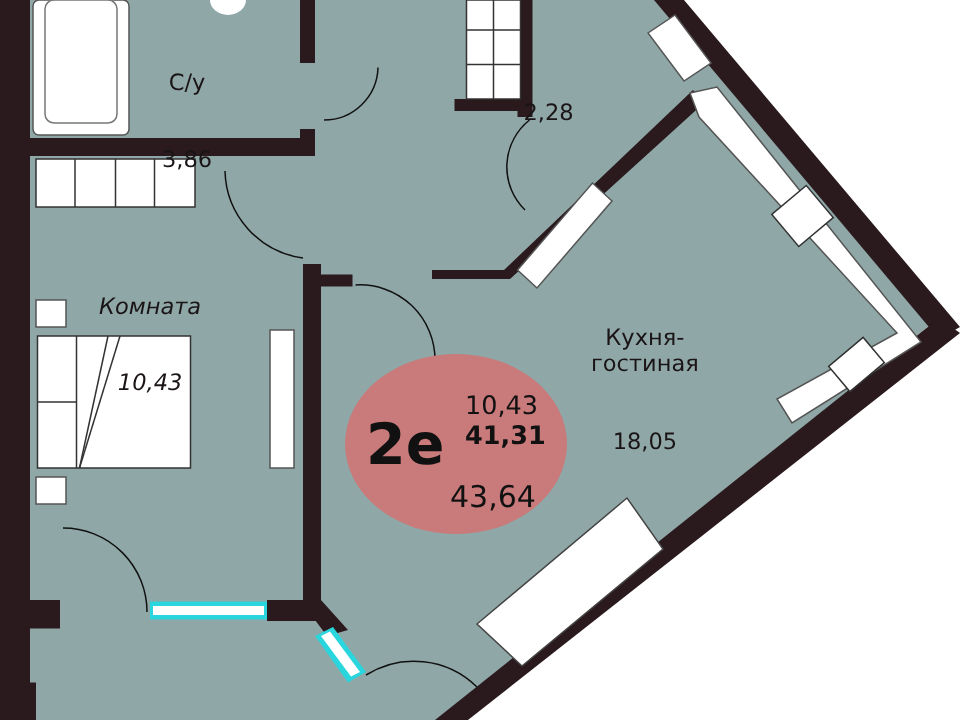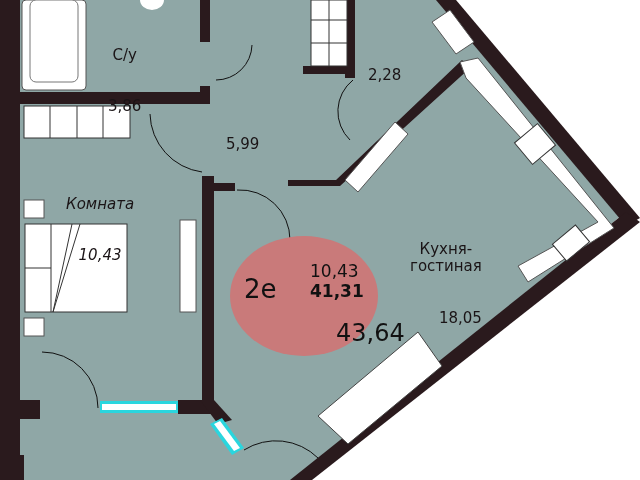--- a/index.html
+++ b/index.html
@@ -1,20 +1,20 @@
 <!DOCTYPE html>
 <html><head>
 <meta charset="utf-8">
 <style>
   html,body{margin:0;padding:0;background:#ffffff;}
   body{width:640px;height:480px;overflow:hidden;position:relative;font-family:"DejaVu Sans","Liberation Sans",sans-serif;}
   svg{position:absolute;left:0;top:0;}
   .lbl{position:absolute;color:#1a1416;text-align:center;line-height:1.15;white-space:pre;}
   .room-label{font-size:15px;}
-  .badge-code{position:absolute;font-size:26px;color:#111;}
+  .badge-code{position:absolute;font-size:38px;color:#111;font-weight:bold;}
   .badge-num{position:absolute;font-size:17px;color:#111;text-align:right;line-height:1.15;}
 </style>
 </head>
 <body>
 
 <svg width="640" height="480" viewBox="0 0 640 480">
 
   <polygon points="20,0 440,0 628,210 300,480 0,480 0,400 20,400" fill="#8fa7a6"></polygon>
 
   <polygon points="0,0 20,0 20,400 0,400" fill="#2a1a1d"></polygon>
@@ -91,38 +91,37 @@
     <path d="M237,190 A50,50 0 0,1 290,240"></path>
     <path d="M42,352 A56,56 0 0,1 98,408"></path>
     <path d="M244,450 A60,60 0 0,1 318,458"></path>
   </g>
 </svg>
 
 <div class="lbl room-label" style="left:108px;top:12px;">
   <div>С/у</div>
   <div>3,86</div>
 </div>
-<div class="lbl room-label" style="left:368px;top:32px;">
+<div class="lbl room-label" style="left:349px;top:32px;">
   <div>2,28</div>
 </div>
 <div class="lbl room-label" style="left:226px;top:101px;">
-  <div>5,99</div>
 </div>
 <div class="lbl room-label" style="left:66px;top:161px;font-style:italic;">
   <div>Комната</div>
   <div>10,43</div>
 </div>
-<div class="lbl room-label" style="left:394px;top:206px;margin-left:16px;">
+<div class="lbl room-label" style="left:394px;top:182px;">
   <div>Кухня-
 гостиная</div>
-  <div style="text-align:right;">18,05</div>
+  <div style="text-align:center;">18,05</div>
 </div>
 <div class="lbl room-label" style="left:132px;top:442px;">
   
   
 </div>
 
 <div style="position:absolute;left:230px;top:236px;width:148px;height:120px;border-radius:50%;background:#c97a7a;">
   <div class="badge-code" style="left:14px;top:38px;">2е</div>
   <div class="badge-num" style="left:80px;top:26px;">10,43</div>
   <div class="badge-num" style="left:80px;top:46px;font-weight:bold;">41,31</div>
-  <div class="badge-num" style="left:70px;top:84px;font-size:24px;margin-left:36px;">43,64</div>
+  <div class="badge-num" style="left:70px;top:84px;font-size:20px;">43,64</div>
 </div>
 
 </body></html>

